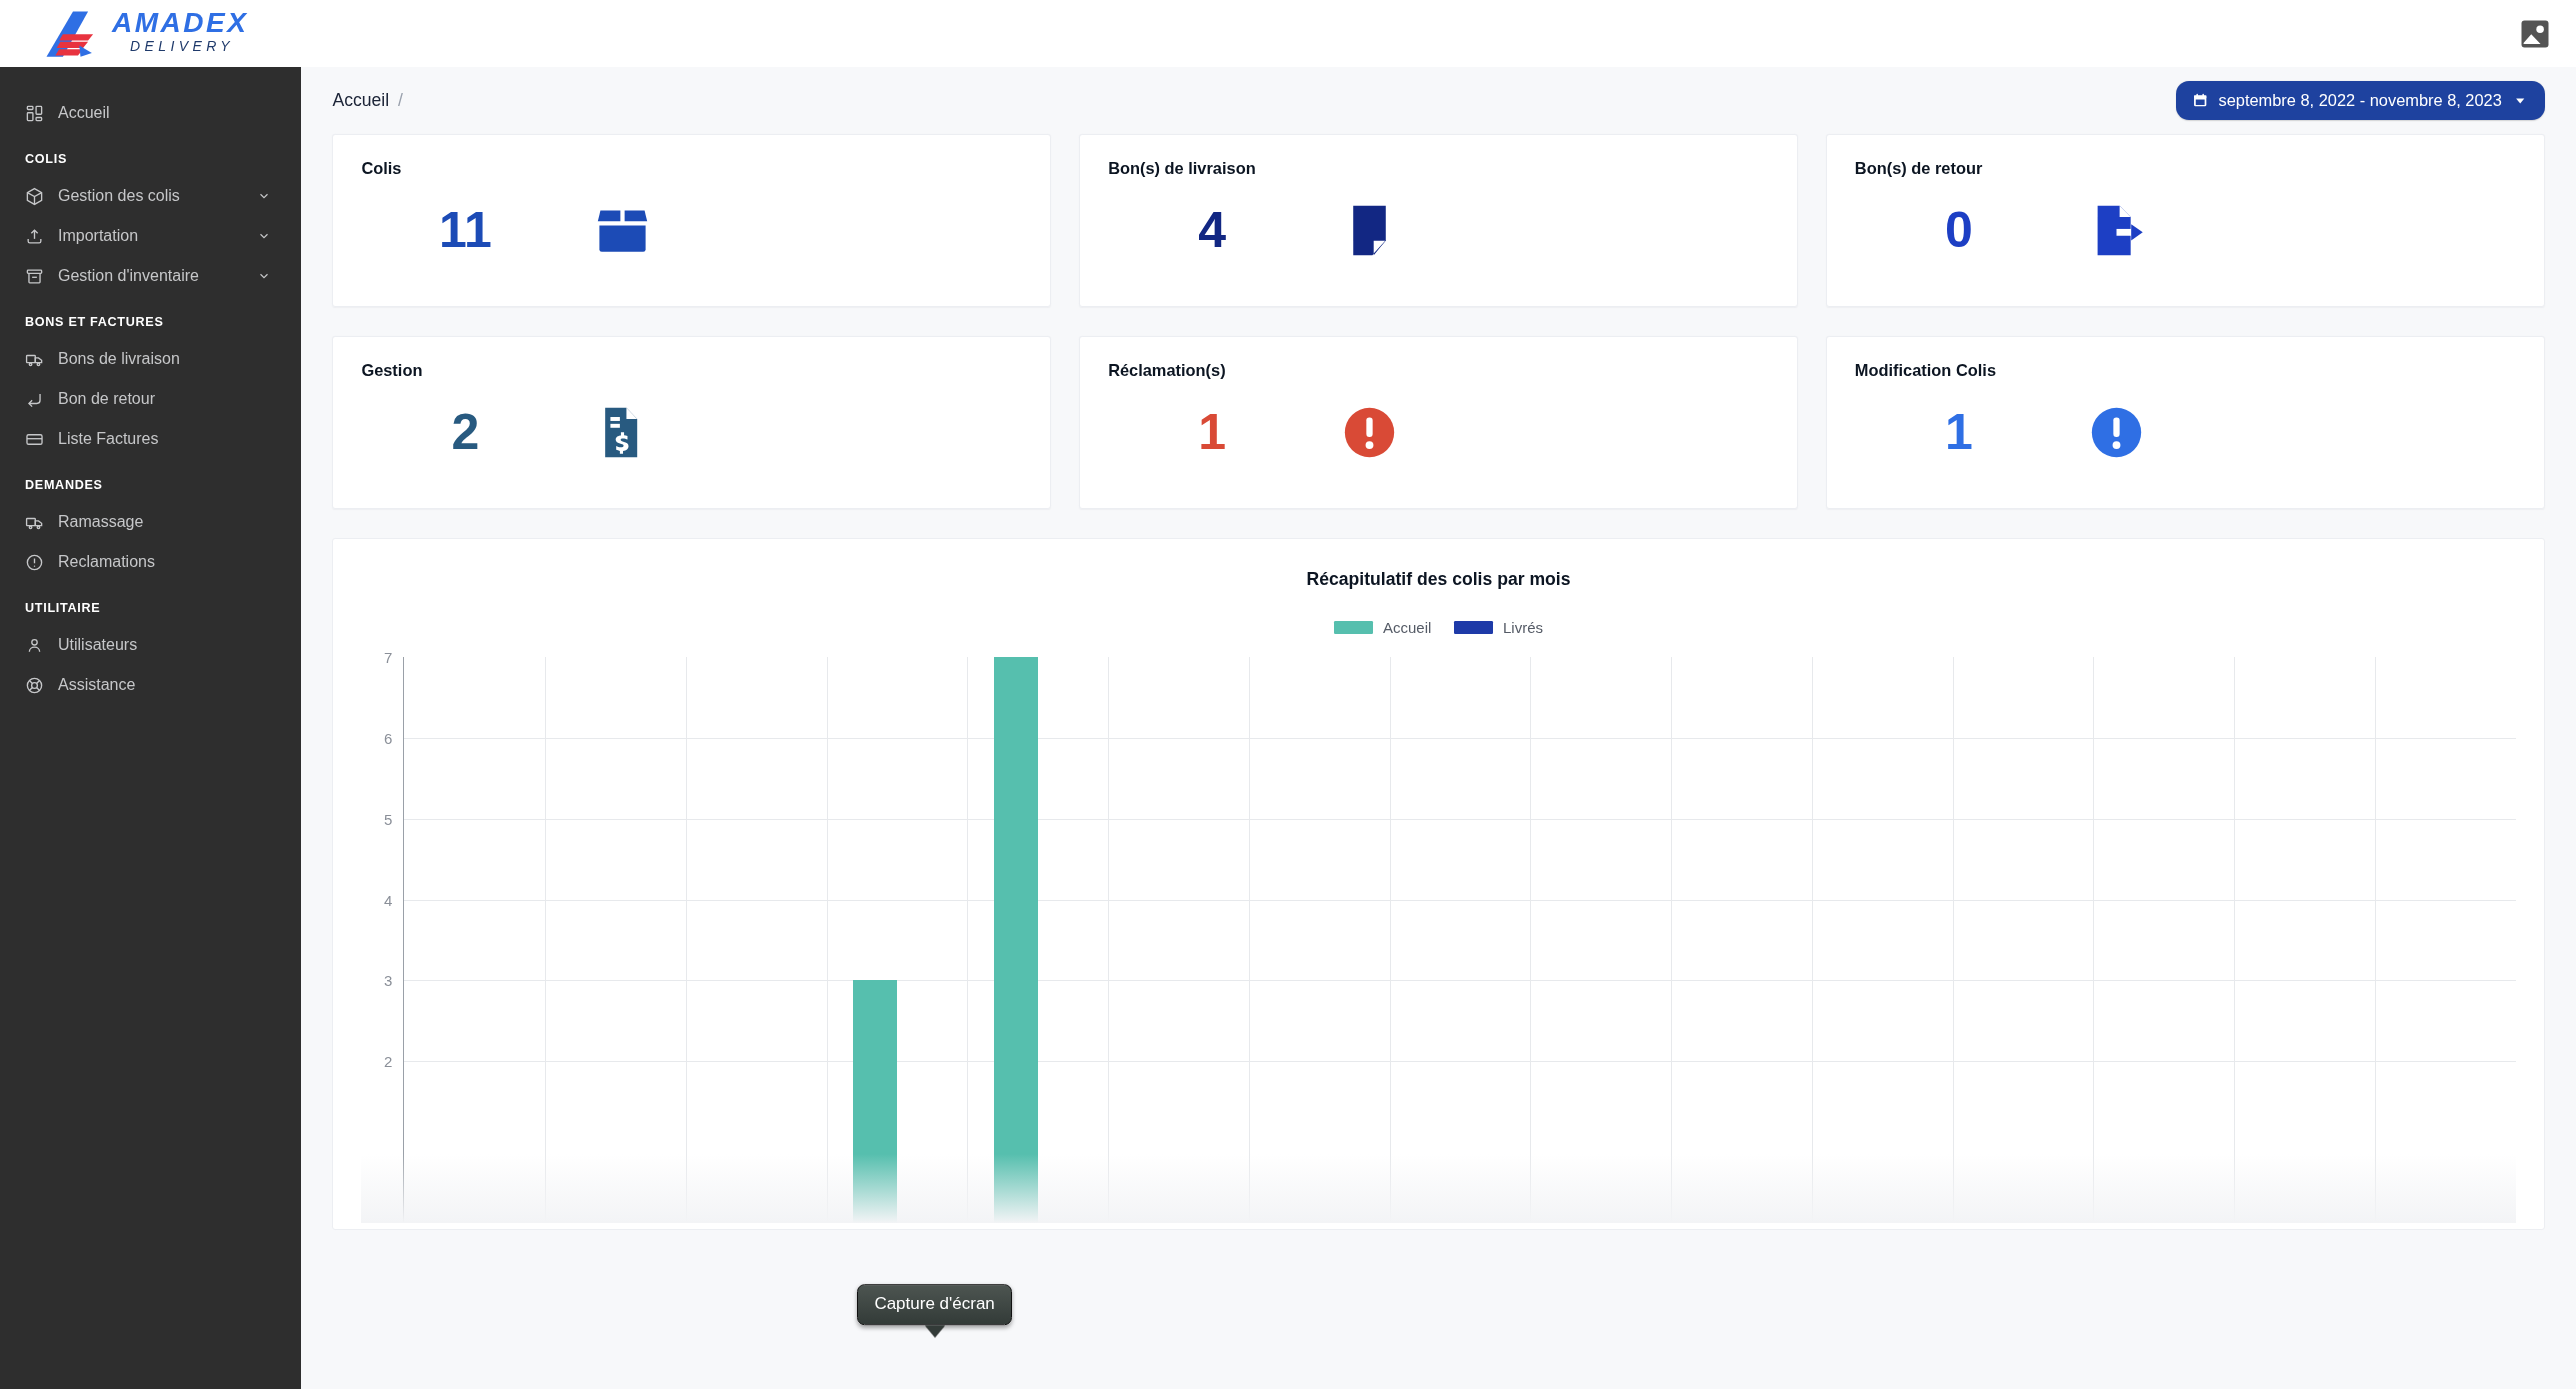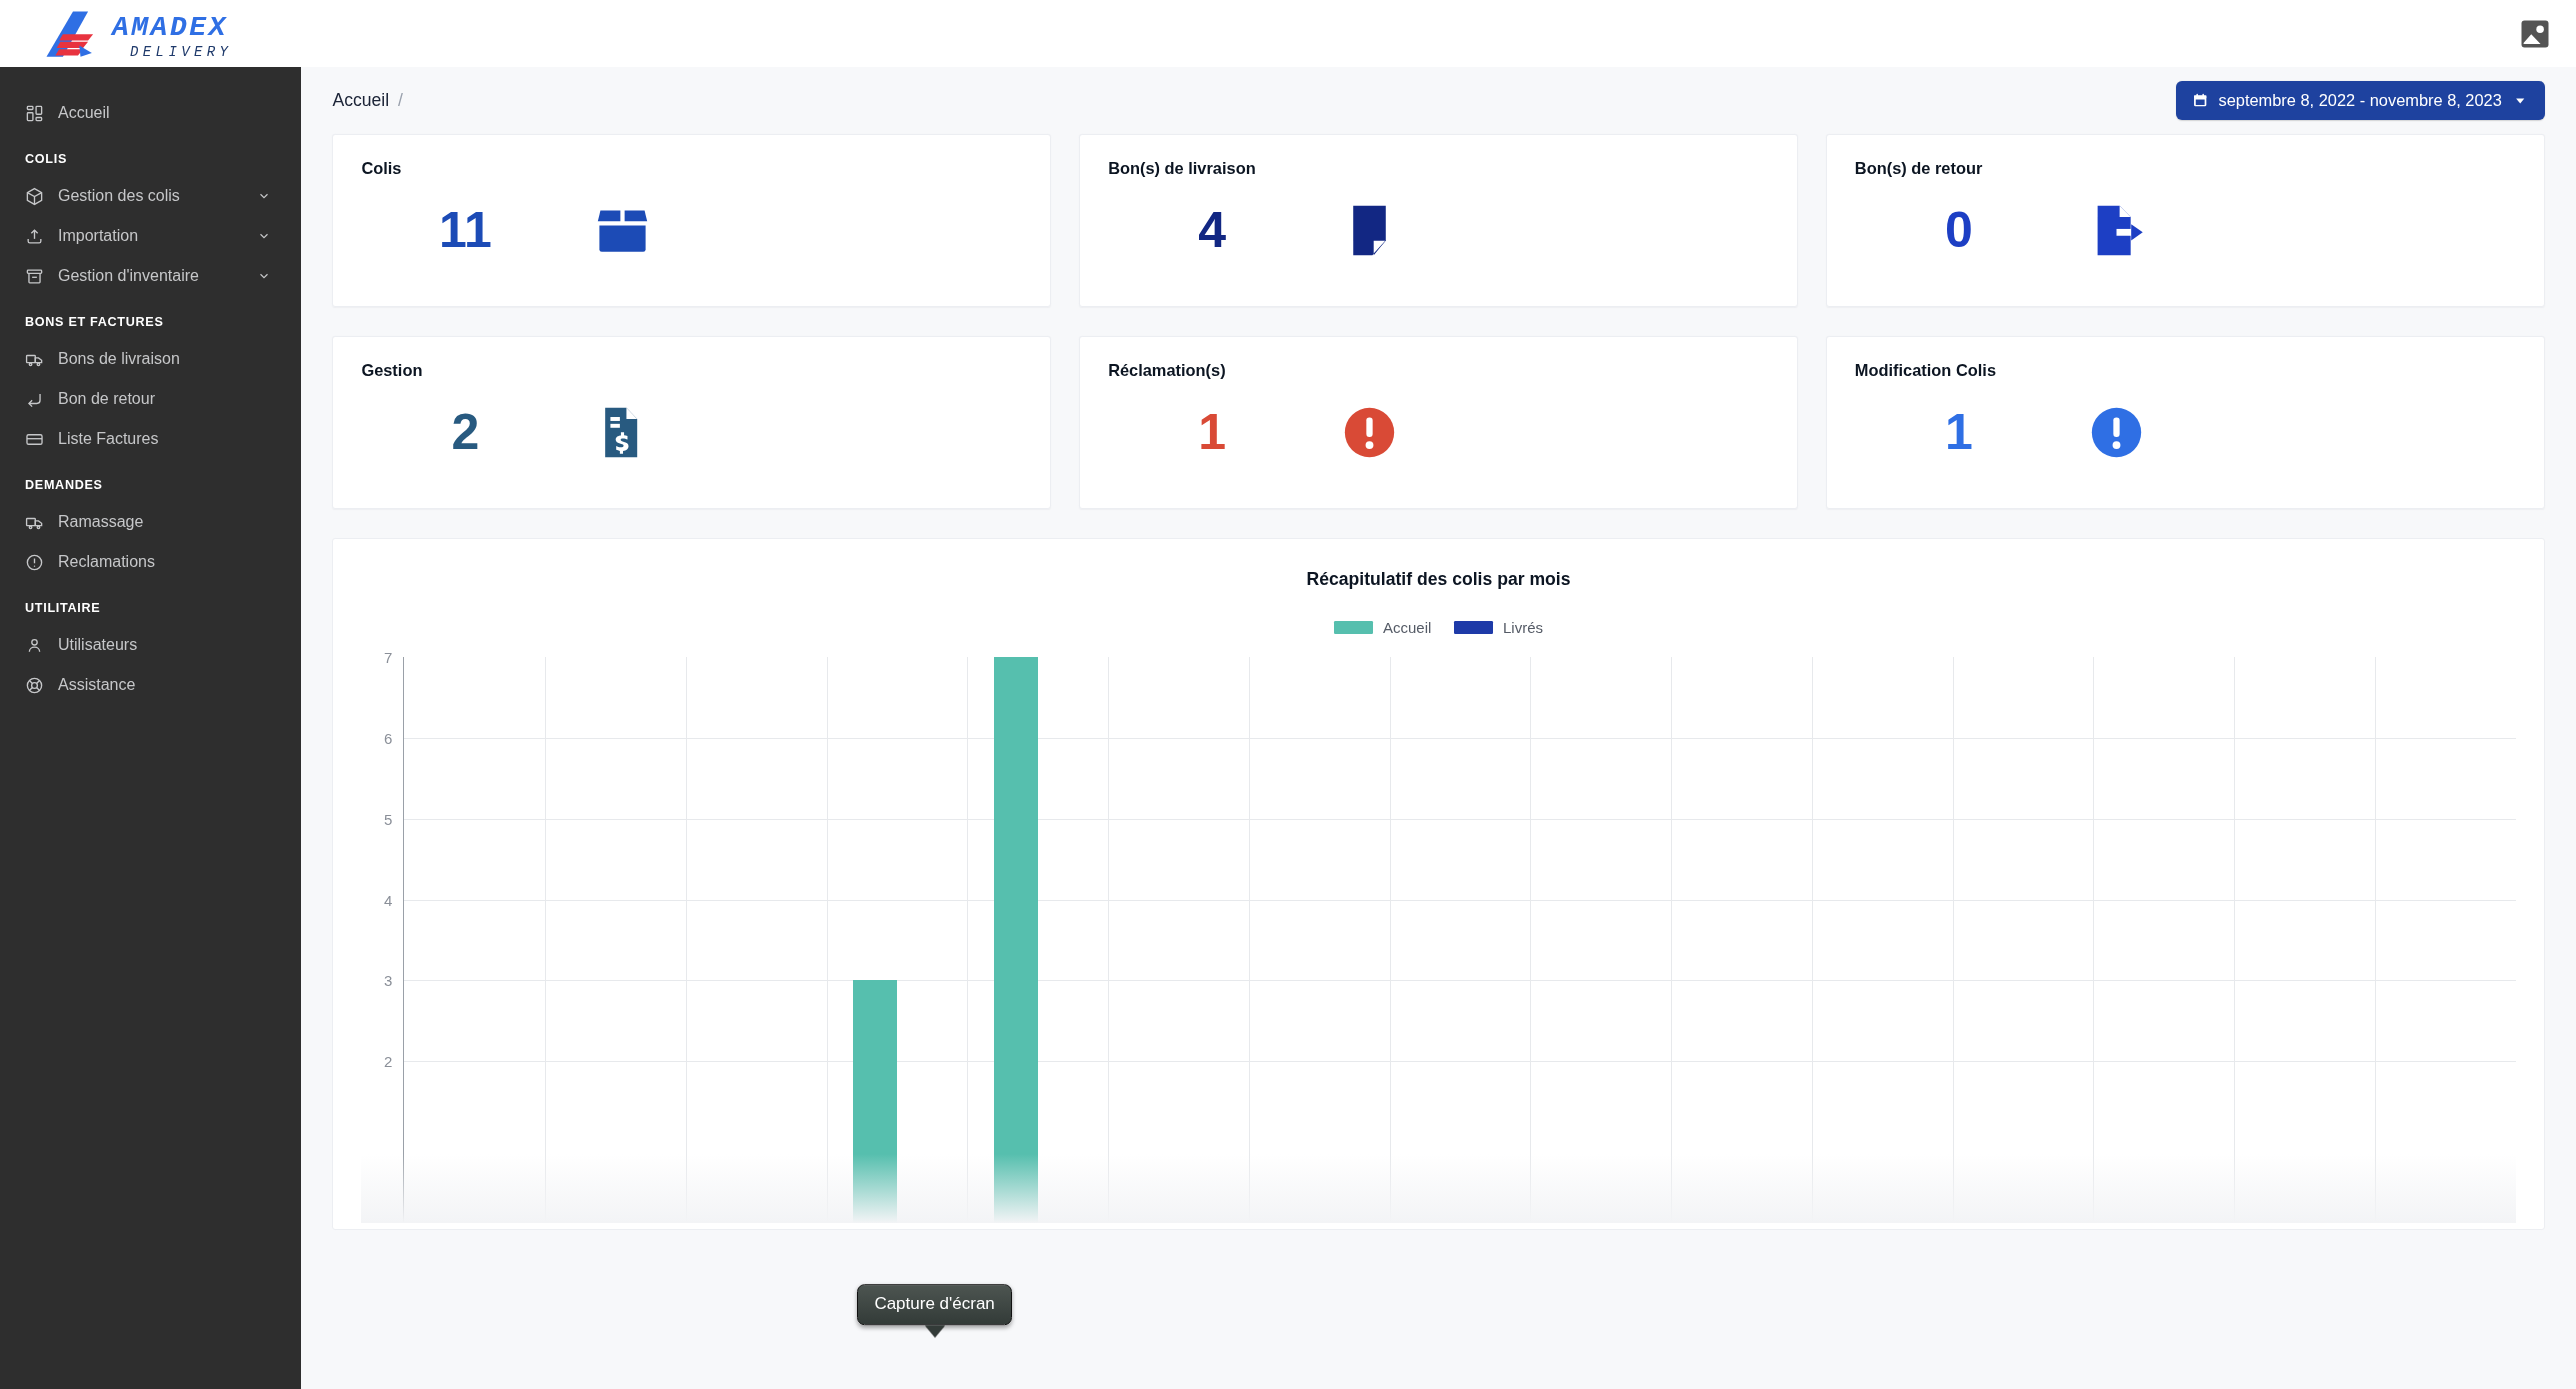--- a/index.html
+++ b/index.html
@@ -17,21 +17,21 @@
   #sidebar {
     width:301px; flex:0 0 301px;
     background:#2e2e2e;
     display:flex; flex-direction:column;
   }
   #brand {
     height:67px; flex:0 0 67px;
     background:#ffffff;
     display:flex; align-items:center; padding-left:44px;
   }
-  .logo-wrap { display:flex; align-items:flex-end; gap:5px;font-family:Liberation Mono, monospace; }
+  .logo-wrap { display:flex; align-items:flex-start; gap:5px; }
   .logo-mark { width:63px; height:50px; }
   .logo-text { display:flex; flex-direction:column; line-height:1; }
   .logo-amadex {
     font-size:28px; font-weight:bold; font-style:italic;
     letter-spacing:2.5px; color:#2f6fe4;
   }
   .logo-delivery {
     font-size:14px; font-style:italic; letter-spacing:4.4px;
     color:#1f3a6b; margin-top:2.5px; margin-left:18px;
   }
@@ -73,21 +73,21 @@
   #subhead-row {
     display:flex; align-items:center; justify-content:space-between;
     height:67px; padding:0 8.8px;
   }
   .breadcrumb { font-size:17.6px; color:#1b2336; display:flex; gap:8.8px; align-items:center; }
   .breadcrumb .sep { color:#9aa1ad; }
 
   .daterange {
     display:flex; align-items:center; gap:10px;
     background:#1e429f; color:#ffffff;
-    font-size:16.4px; border-radius:6px;
+    font-size:16.4px; border-radius:13px;
     padding:10px 16.4px; cursor:pointer;
     box-shadow:0 0.6px 1.3px rgba(0,0,0,.15);
   }
   .daterange svg { width:16.4px; height:16.4px; display:block; }
 
   
   .card-grid {
     display:grid; grid-template-columns:repeat(3, 1fr);
     gap:28px; padding:0 8.8px;
   }

